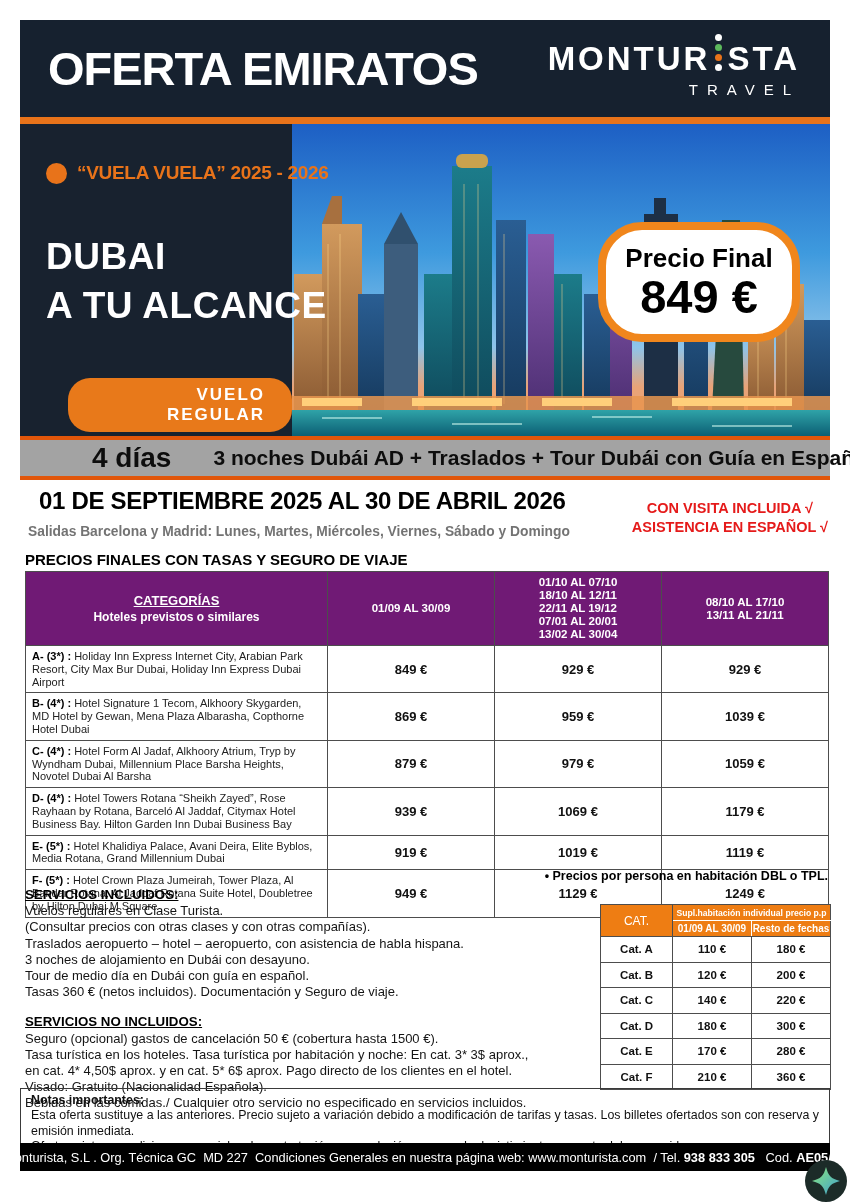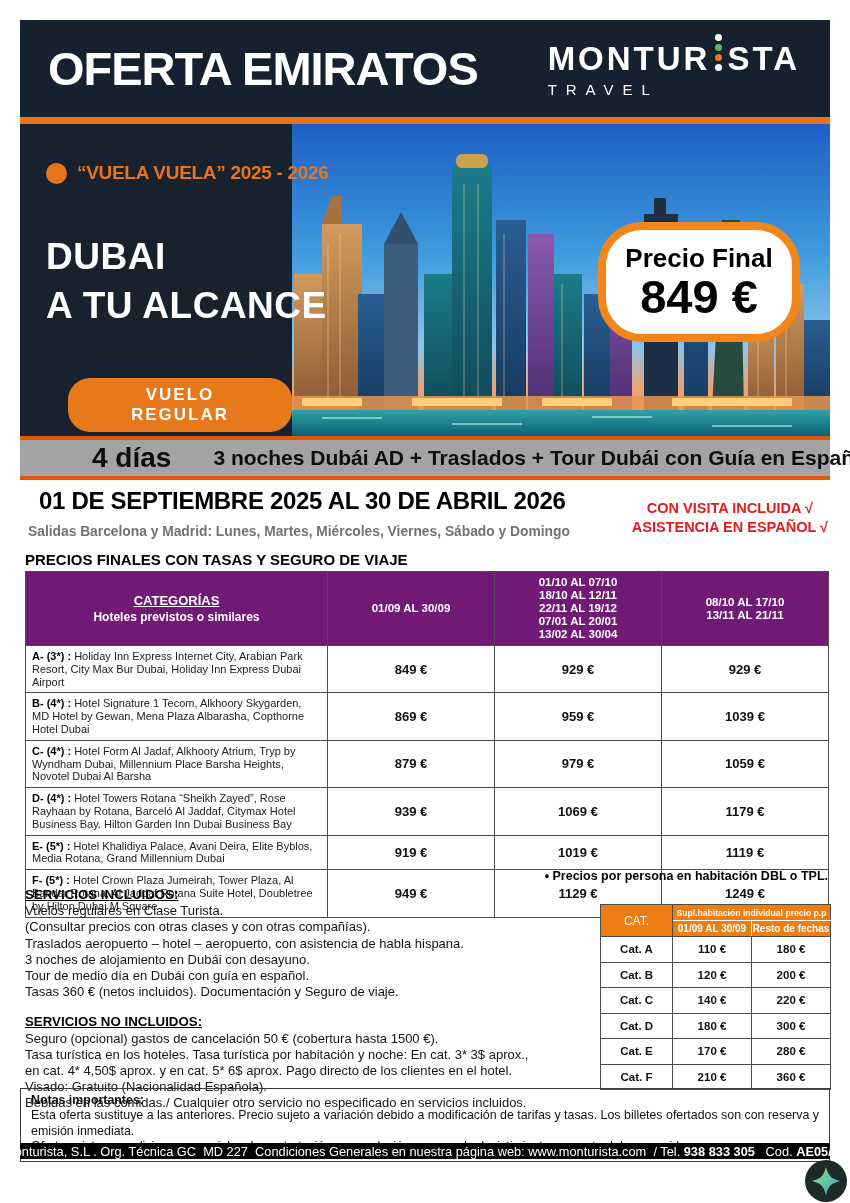--- a/index.html
+++ b/index.html
@@ -9,39 +9,39 @@
     position:relative; width:850px; height:1203px; overflow:hidden;
     font-family:"Liberation Sans", sans-serif; color:#111;
   }
   
   .top-header{
     position:absolute; left:20px; top:20px; width:810px; height:97px;
     background:#16212f; display:flex; align-items:center; justify-content:space-between;
     padding:0 30px 0 28px;
   }
   .offer-title{ color:#fff; font-size:47px; font-weight:bold; letter-spacing:-1px; }
-  .brand{ display:flex; flex-direction:column; align-items:flex-start; }
+  .brand{ display:flex; flex-direction:column; align-items:flex-end; }
   .brand-main{ display:flex; align-items:center; color:#fff; font-size:33px; font-weight:bold; letter-spacing:3px; }
   .brand-dots{ display:flex; flex-direction:column; align-items:center; gap:3px; margin:0 5px; transform:translateY(-6px); }
   .brand-dots i{ width:7px; height:7px; border-radius:50%; display:block; }
   .brand-sub{ color:#fff; font-size:15px; letter-spacing:9px; margin-top:3px; font-weight:normal; }
   .header-rule{ position:absolute; left:20px; top:117px; width:810px; height:7px; background:#e8731a; }
 
   
   .hero{ position:absolute; left:20px; top:124px; width:810px; height:272px; background:#7dd3fc;border-radius:27px; }
   .hero-photo{ position:absolute; left:272px; top:0; width:538px; height:312px; }
   .hero-left{ position:absolute; left:0; top:0; width:272px; height:312px; background:#18222f; }
   .campaign-row{ position:absolute; left:26px; top:38px; display:flex; align-items:center; gap:10px; white-space:nowrap; }
   .campaign-dot{ width:21px; height:21px; border-radius:50%; background:#e8731a; flex:0 0 auto; }
   .campaign-text{ color:#e8731a; font-size:19px; font-weight:bold; letter-spacing:-0.3px; }
   .hero-title{ position:absolute; left:26px; top:108px; color:#fff; font-weight:bold; font-size:37px; line-height:49px; letter-spacing:0.5px; white-space:nowrap; }
   .vuelo-btn{
     position:absolute; left:48px; top:254px; background:#e8791a; color:#fff;
     font-size:17px; font-weight:bold; letter-spacing:2px; padding:7px 27px; border-radius:22px; border:none;
-    font-family:"Liberation Sans", sans-serif; cursor:pointer;
+    font-family:"Liberation Sans", sans-serif; cursor:pointer;text-align:right;
   }
   .price-badge{
     position:absolute; left:578px; top:98px; width:202px; height:120px; background:#fff;
     border:8px solid #f0861c; border-radius:44px; display:flex; flex-direction:column;
     align-items:center; justify-content:center; gap:2px;
   }
   .price-label{ font-size:26px; font-weight:bold; color:#000; line-height:1; }
   .price-value{ font-size:47px; font-weight:bold; color:#000; line-height:1; }
 
   
@@ -87,21 +87,21 @@
   .supp-sub.first{ border-right:1.3px solid #ffffff !important; }
   .supp-table td{ text-align:center; font-size:11.5px; font-weight:bold; height:25.5px; color:#111; background:#fff; }
 
   
   .notes-box{
     position:absolute; left:20px; top:1088px; width:810px; border:1.6px solid #3a3a3a;
     padding:4px 10px 6px 10px; font-size:12.4px; line-height:15.4px; color:#111;
   }
   .notes-title{ font-weight:bold; }
   .footer-bar{
-    position:absolute; left:20px; top:1143px; width:810px; height:16px; background:#000;
+    position:absolute; left:20px; top:1143px; width:810px; height:28px; background:#000;
     color:#fff; display:flex; align-items:center; justify-content:center; font-size:12.8px; white-space:pre;
   }
   .footer-bar b{ font-weight:bold; }
   .corner-badge{ position:absolute; left:805px; top:1160px; width:42px; height:42px; cursor:pointer; }
 </style>
 </head>
 <body>
 
 <div class="top-header">
   <div class="offer-title">OFERTA EMIRATOS</div>

